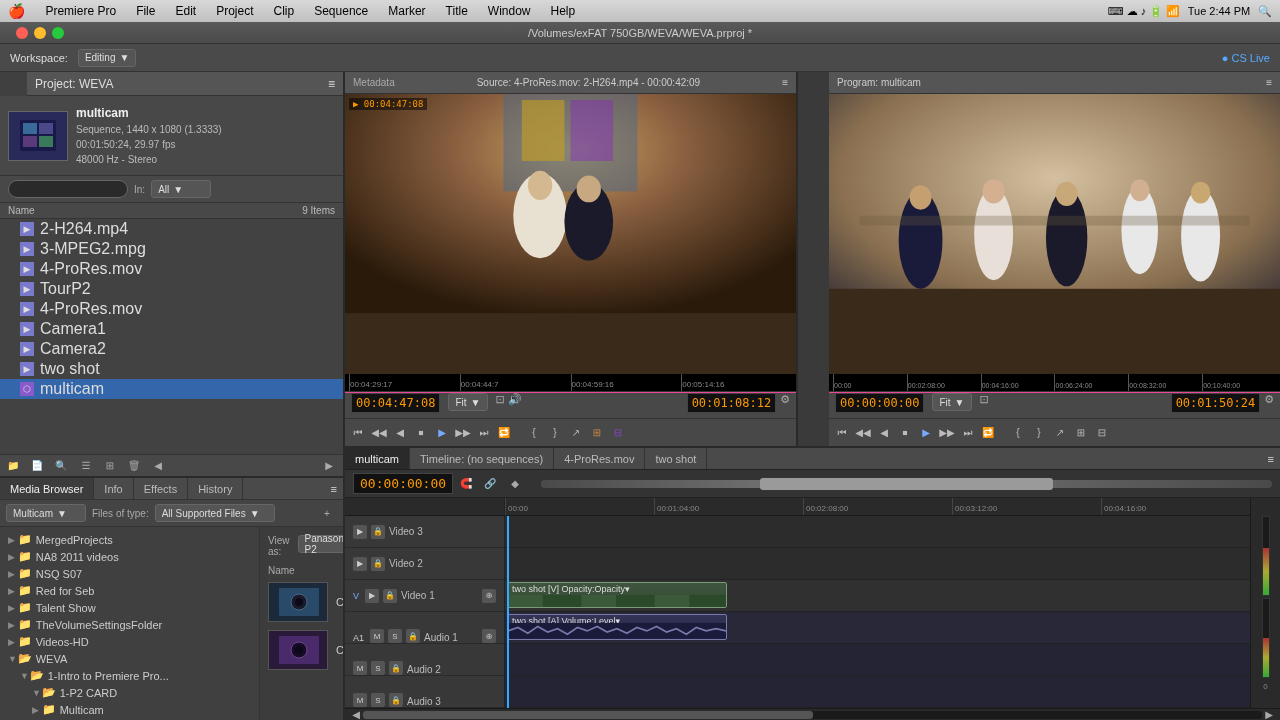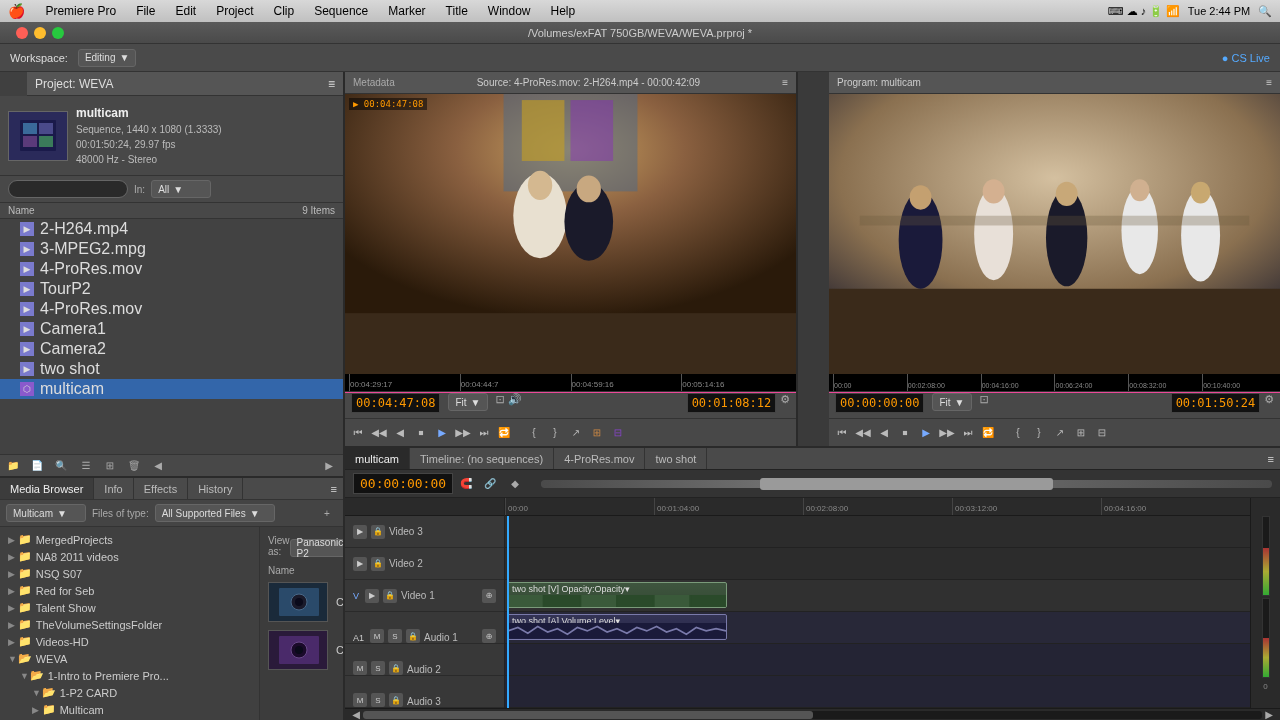--- a/index.html
+++ b/index.html
@@ -262,21 +262,22 @@
     .file-view {
       flex: 1;
       padding: 8px;
       overflow-y: auto;
     }
     .file-view-header {
       font-size: 10px;
       color: #aaa;
       margin-bottom: 8px;
       display: flex;
-      align-items: flex-end;
+      align-items: flex-start;
+      gap: 8px;
     }
     .thumbnail-grid {
       display: flex;
       flex-direction: column;
       gap: 8px;
     }
     .thumb-item {
       display: flex;
       align-items: center;
       gap: 8px;

